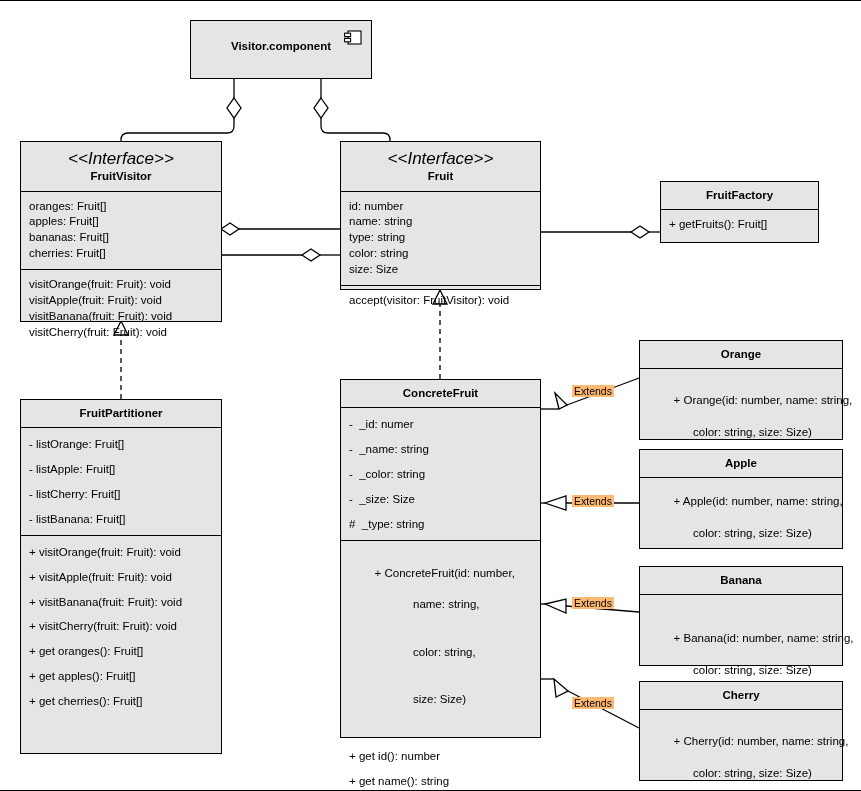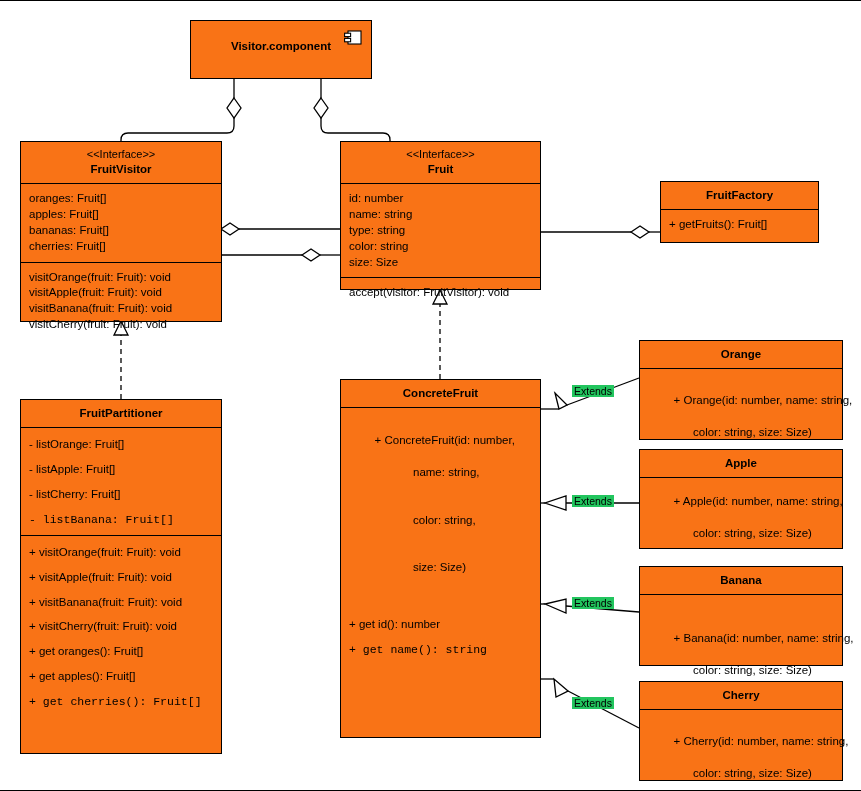--- a/index.html
+++ b/index.html
@@ -21,36 +21,37 @@
   svg.edges {
     position: absolute;
     left: 0; top: 0;
     width: 861px;
     height: 791px;
     pointer-events: none;
   }
   .uml-box {
     position: absolute;
     border: 1.6px solid #000;
-    background: #f97316;
+    background: #e5e5e5;
     box-sizing: border-box;
     z-index: 5;
   }
   .uml-title {
     text-align: center;
     font-weight: bold;
     font-size: 11.5px;
     color: #000;
     padding: 6px 4px 7px 4px;
     line-height: 1.25;
   }
   .uml-title .stereo {
     display: block;
     font-weight: normal;
-    font-size: 11px;
+    font-style: italic;
+    font-size: 17px;
   }
   .sep {
     border-top: 1.6px solid #000;
   }
   .sep-thin {
     border-top: 1.2px solid #000;
   }
   .uml-section {
     padding: 7px 8px 7px 8px;
     font-size: 11.5px;
@@ -58,41 +59,40 @@
     line-height: 1.38;
   }
   .uml-section .row {
     white-space: pre;
   }
   .spaced .row {
     margin-bottom: 9px;
   }
   .spaced .row:last-child {
     margin-bottom: 0;
-    font-family: Liberation Mono, monospace;
   }
   .tight .row {
     margin-bottom: 0;
   }
   .cont-indent {
     display: block;
     padding-left: 64px;
   }
   .comp-icon {
     position: absolute;
     right: 9px;
     top: 9px;
     width: 18px;
     height: 16px;
   }
   .edge-label {
     position: absolute;
     font-size: 10.5px;
     color: #000;
-    background: #22c55e;
+    background: #fdba74;
     padding: 0 2px;
     white-space: nowrap;
     z-index: 6;
   }
 </style>
 </head>
 <body>
 
 <div id="canvas">
 
@@ -239,20 +239,27 @@
       <div class="row">+ visitCherry(fruit: Fruit): void</div>
       <div class="row">+ get oranges(): Fruit[]</div>
       <div class="row">+ get apples(): Fruit[]</div>
       <div class="row">+ get cherries(): Fruit[]</div>
     </div>
   </div>
 
   <div class="uml-box" style="left:340px; top:378px; width:201px; height:359px;">
     <div class="uml-title">ConcreteFruit</div>
     <div class="sep uml-section spaced" style="padding-top:9px;">
+      <div class="row">-  _id: numer</div>
+      <div class="row">-  _name: string</div>
+      <div class="row">-  _color: string</div>
+      <div class="row">-  _size: Size</div>
+      <div class="row">#  _type: string</div>
+    </div>
+    <div class="sep uml-section spaced" style="padding-top:9px;">
       <div class="row">
         <span>+ ConcreteFruit(id: number,</span>
         <span class="cont-indent">name: string,</span>
         <span class="cont-indent">color: string,</span>
         <span class="cont-indent">size: Size)</span>
       </div>
       <div class="row">+ get id(): number</div>
       <div class="row">+ get name(): string</div>
 
     </div>

